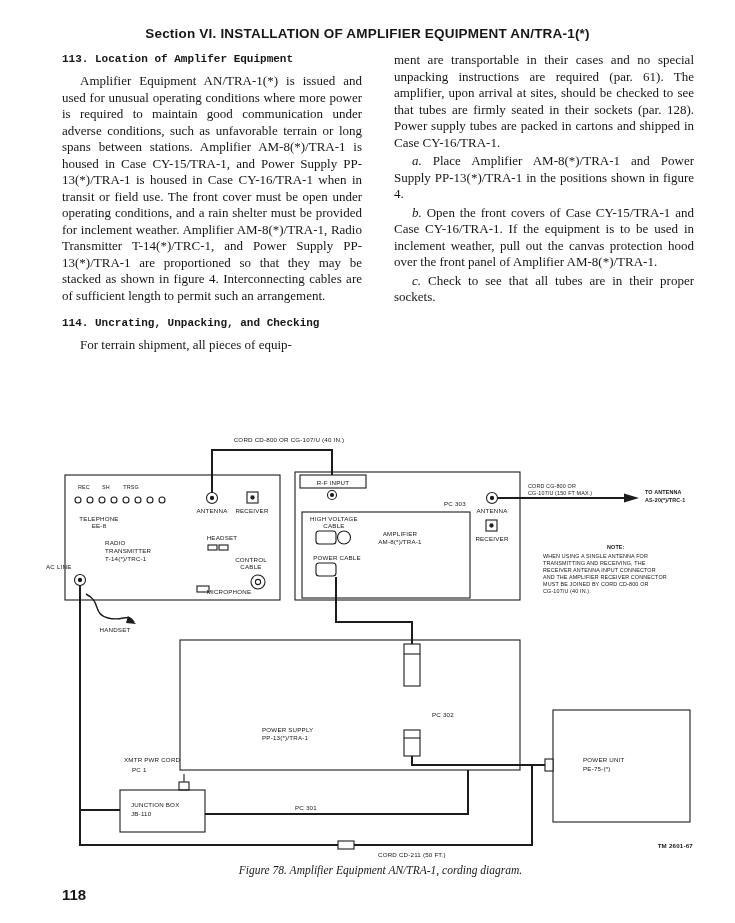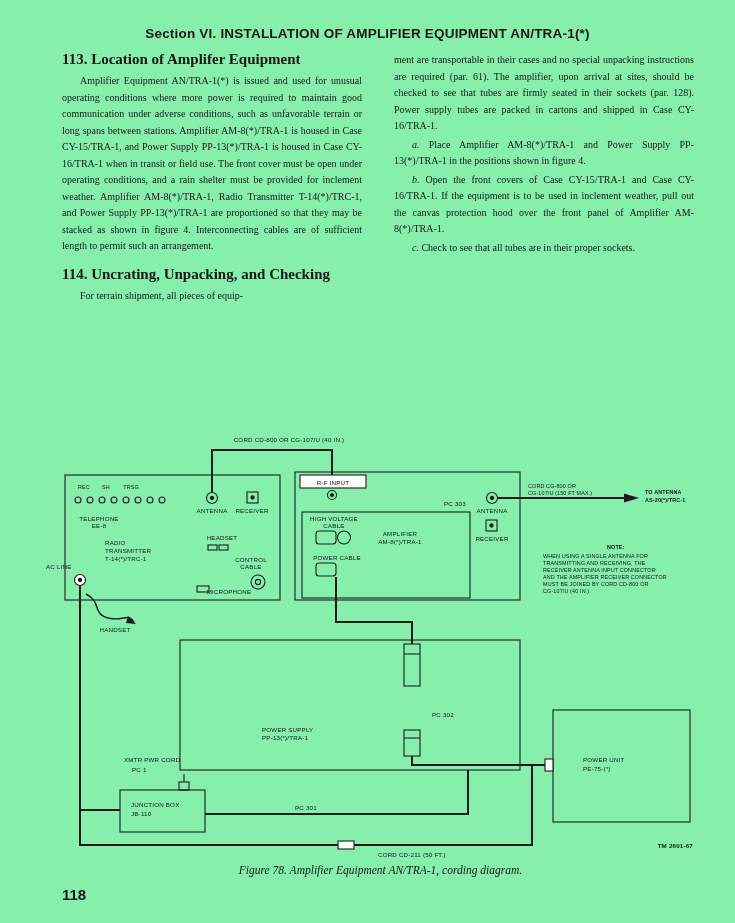--- a/index.html
+++ b/index.html
@@ -1,44 +1,44 @@
 <!DOCTYPE html>
 <html lang="en"><head>
 <meta charset="utf-8">
 <style>
   html,body{margin:0;padding:0;background:#e8e8e6;}
   .page{
     position:relative;
     width:735px;height:923px;
-    background:#86efac;
+    background:#ffffff;
     color:#161616;
     font-family:"Liberation Serif", serif;
     overflow:hidden;
     margin:0 auto;
   }
   .header{
     position:absolute;top:26px;left:0;width:100%;
     text-align:center;
     font-family:"Liberation Sans", sans-serif;
     font-weight:bold;font-size:13.5px;letter-spacing:.2px;
   }
   .columns{
     position:absolute;top:52px;left:62px;width:632px;
     display:flex;gap:32px;
   }
   .col{width:300px;}
   h2{
-    font-family:Liberation Serif, serif;
-    font-size:15px;font-weight:bold;
+    font-family:Liberation Mono, monospace;
+    font-size:11px;font-weight:bold;
     margin:12px 0 6px 0;line-height:15px;
   }
   .col h2:first-child{margin-top:0;}
   h2.hang{padding-left:30px;text-indent:-30px;}
   p{
-    font-size:10px;line-height:16.5px;
+    font-size:13px;line-height:16.5px;
     text-align:justify;margin:0 0 2px 0;
     text-indent:18px;
     hyphens:auto;-webkit-hyphens:auto;
   }
   p.noindent{text-indent:0;}
   p i{font-style:italic;}
   .diagram{
     position:absolute;top:432px;left:0;width:735px;height:432px;
   }
   .diagram text{

